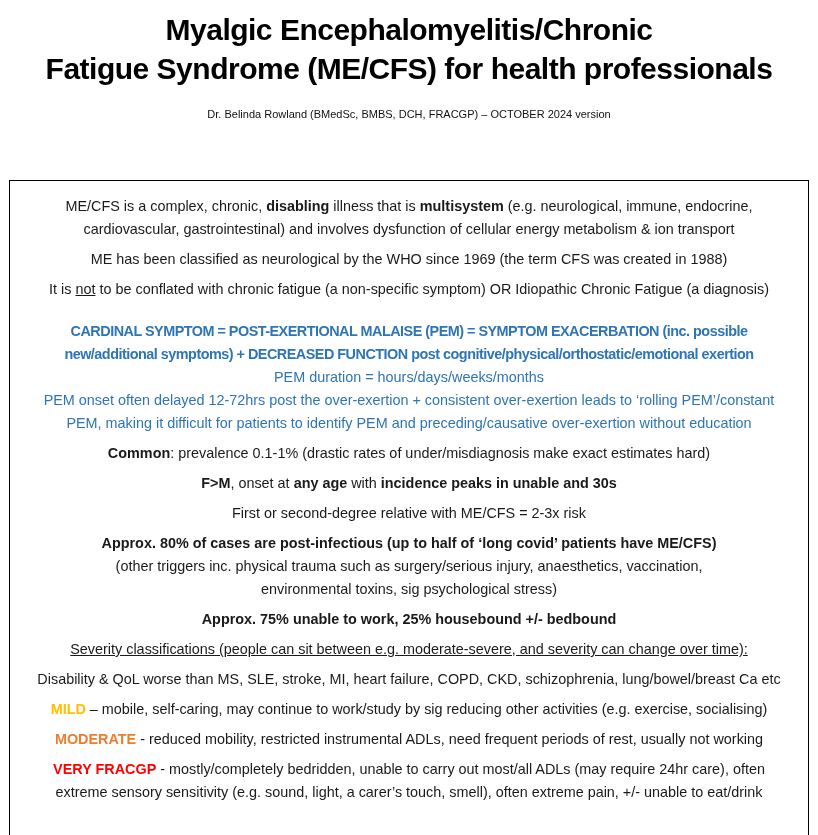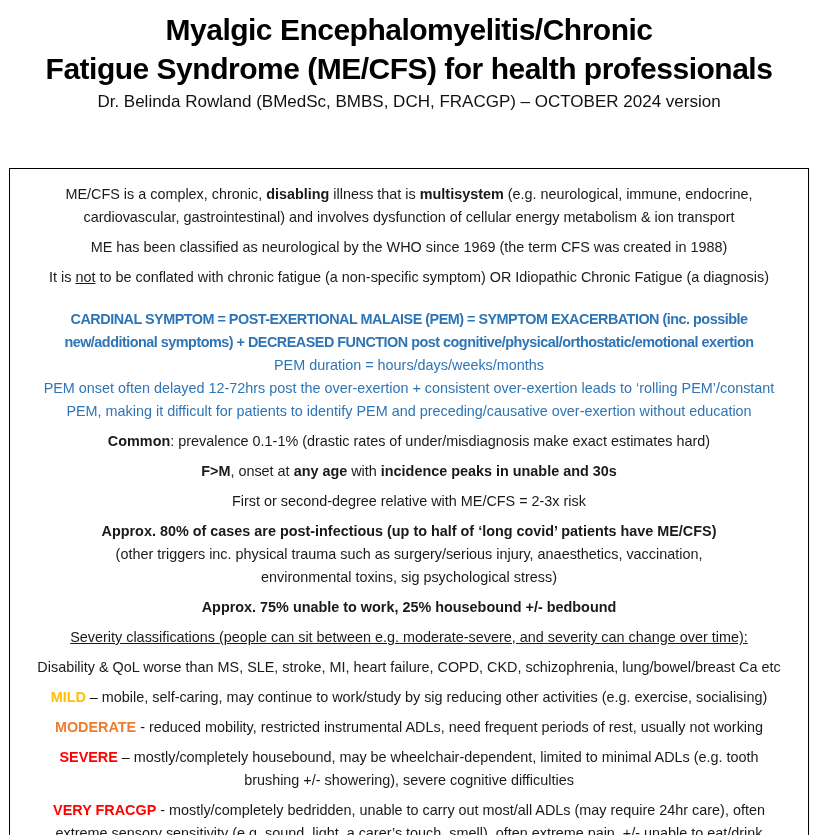--- a/index.html
+++ b/index.html
@@ -20,22 +20,22 @@
   h1.doc-title {
     margin: 10px 0 0 0;
     font-size: 30px;
     line-height: 39px;
     font-weight: bold;
     letter-spacing: -0.5px;
     white-space: pre-line;
     color: #000000;
   }
   .doc-subtitle {
-    margin-top: 3px;
-    font-size: 17px;
+    margin-top: 15px;
+    font-size: 11px;
     line-height: 22px;
     color: #111111;
   }
   .info-box {
     margin: 55px 9px 0 9px;
     border: 1.5px solid var(--border, #000);
     padding: 7px 10px 40px 10px;
     box-sizing: border-box;
   }
   .para {
@@ -79,17 +79,15 @@
     <p class="para"><span class="b">F&gt;M</span><span>, onset at </span><span class="b">any age</span><span> with </span><span class="b">incidence peaks in unable and 30s</span></p>
     <p class="para"><span>First or second-degree relative with ME/CFS = 2-3x risk</span></p>
     <p class="para"><span class="b">Approx. 80% of cases are post-infectious (up to half of ‘long covid’ patients have ME/CFS)</span><span>
 (other triggers inc. physical trauma such as surgery/serious injury, anaesthetics, vaccination,
 environmental toxins, sig psychological stress)</span></p>
     <p class="para"><span class="b">Approx. 75% unable to work, 25% housebound +/- bedbound</span></p>
     <p class="para"><span class="u">Severity classifications (people can sit between e.g. moderate-severe, and severity can change over time):</span></p>
     <p class="para"><span>Disability &amp; QoL worse than MS, SLE, stroke, MI, heart failure, COPD, CKD, schizophrenia, lung/bowel/breast Ca etc</span></p>
     <p class="para"><span class="gold b">MILD</span><span> – mobile, self-caring, may continue to work/study by sig reducing other activities (e.g. exercise, socialising)</span></p>
     <p class="para"><span class="orange b">MODERATE</span><span> - reduced mobility, restricted instrumental ADLs, need frequent periods of rest, usually not working</span></p>
-    <p class="para"><span class="red b">SEVERE</span><span> – mostly/completely housebound, may be wheelchair-dependent, limited to minimal ADLs (e.g. tooth
-brushing +/- showering), severe cognitive difficulties</span></p>
     <p class="para"><span class="red b">VERY FRACGP</span><span> - mostly/completely bedridden, unable to carry out most/all ADLs (may require 24hr care), often
 extreme sensory sensitivity (e.g. sound, light, a carer’s touch, smell), often extreme pain, +/- unable to eat/drink</span></p>
   </div>
 
 </body></html>

